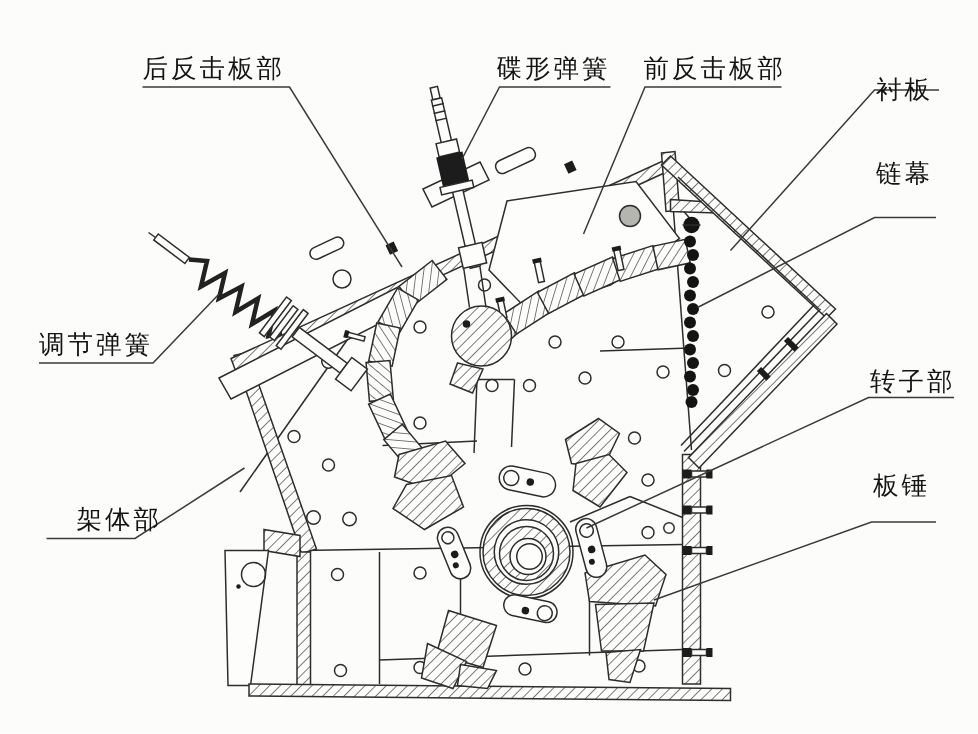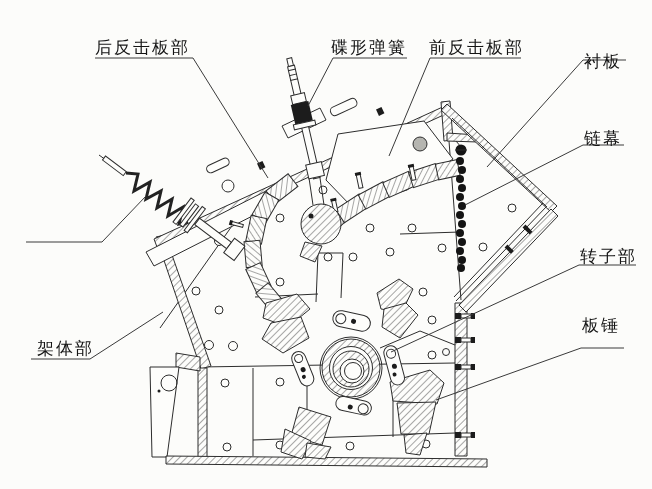--- a/index.html
+++ b/index.html
@@ -1,18 +1,18 @@
 <!DOCTYPE html>
 <html><head>
 <meta charset="utf-8">
 <style>
   html,body{margin:0;padding:0;background:#ffffff;}
   #canvas{
     position:relative;width:652px;height:489px;background:#fcfcfa;
-    font-family:Liberation Sans, sans-serif;overflow:hidden;
+    font-family:Liberation Mono, monospace;overflow:hidden;
   }
   #drawing{position:absolute;left:0;top:0;}
   .part-label{
     position:absolute;color:#141414;font-size:17px;letter-spacing:2px;
     white-space:nowrap;line-height:19px;
   }
   .ln{stroke:#2d2d2d;stroke-width:1;fill:none;}
   .wh{stroke:#2d2d2d;stroke-width:1;fill:#fdfdfb;}
   .ht{stroke:#2d2d2d;stroke-width:1;fill:url(#h);}
   .bead{fill:#141414;stroke:none;}
@@ -332,18 +332,19 @@
     <polyline class="leader" points="31,359 90,359 163,312"></polyline>
     <polyline class="leader" points="636,265 579,265 391,352"></polyline>
     <polyline class="leader" points="624,348 581,348 436,400"></polyline>
   </g>
 </svg>
 
 <div class="part-label" style="left:95px;top:38px">后反击板部</div>
 <div class="part-label" style="left:429px;top:38px">前反击板部</div>
 <div class="part-label" style="left:331px;top:38px">碟形弹簧</div>
 <div class="part-label" style="left:584px;top:52px">衬板</div>
-<div class="part-label" style="left:584px;top:129px">链幕</div>
-<div class="part-label" style="left:37px;top:339px">架体部</div>
+<div class="part-label" style="left:584px;top:108px">链幕</div>
+<div class="part-label" style="left:26px;top:222px">调节弹簧</div>
+<div class="part-label" style="left:51px;top:339px">架体部</div>
 <div class="part-label" style="left:580px;top:247px">转子部</div>
 <div class="part-label" style="left:582px;top:316px">板锤</div>
 
 </div>
 
 </body></html>

